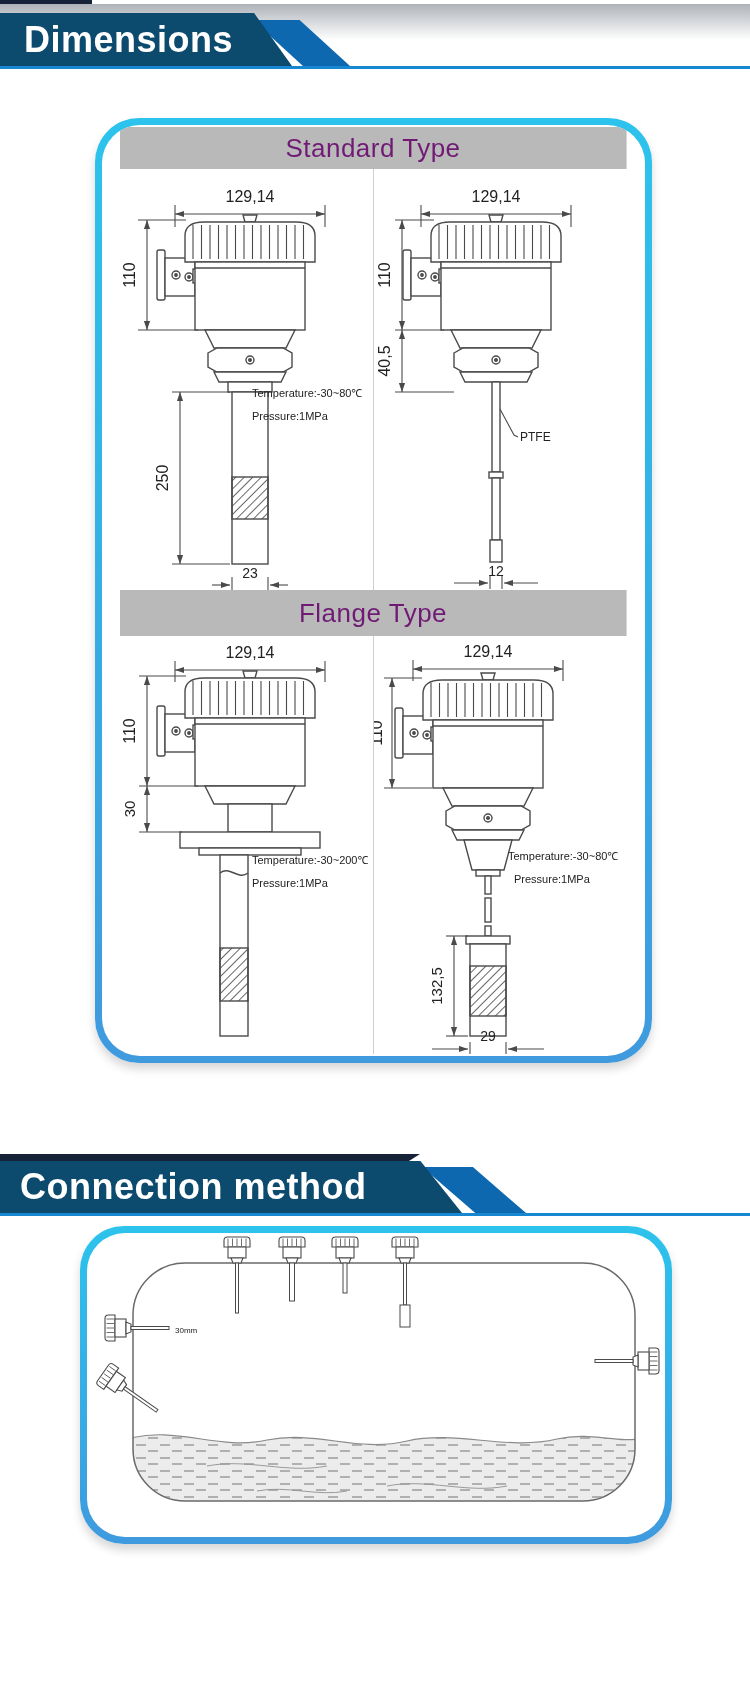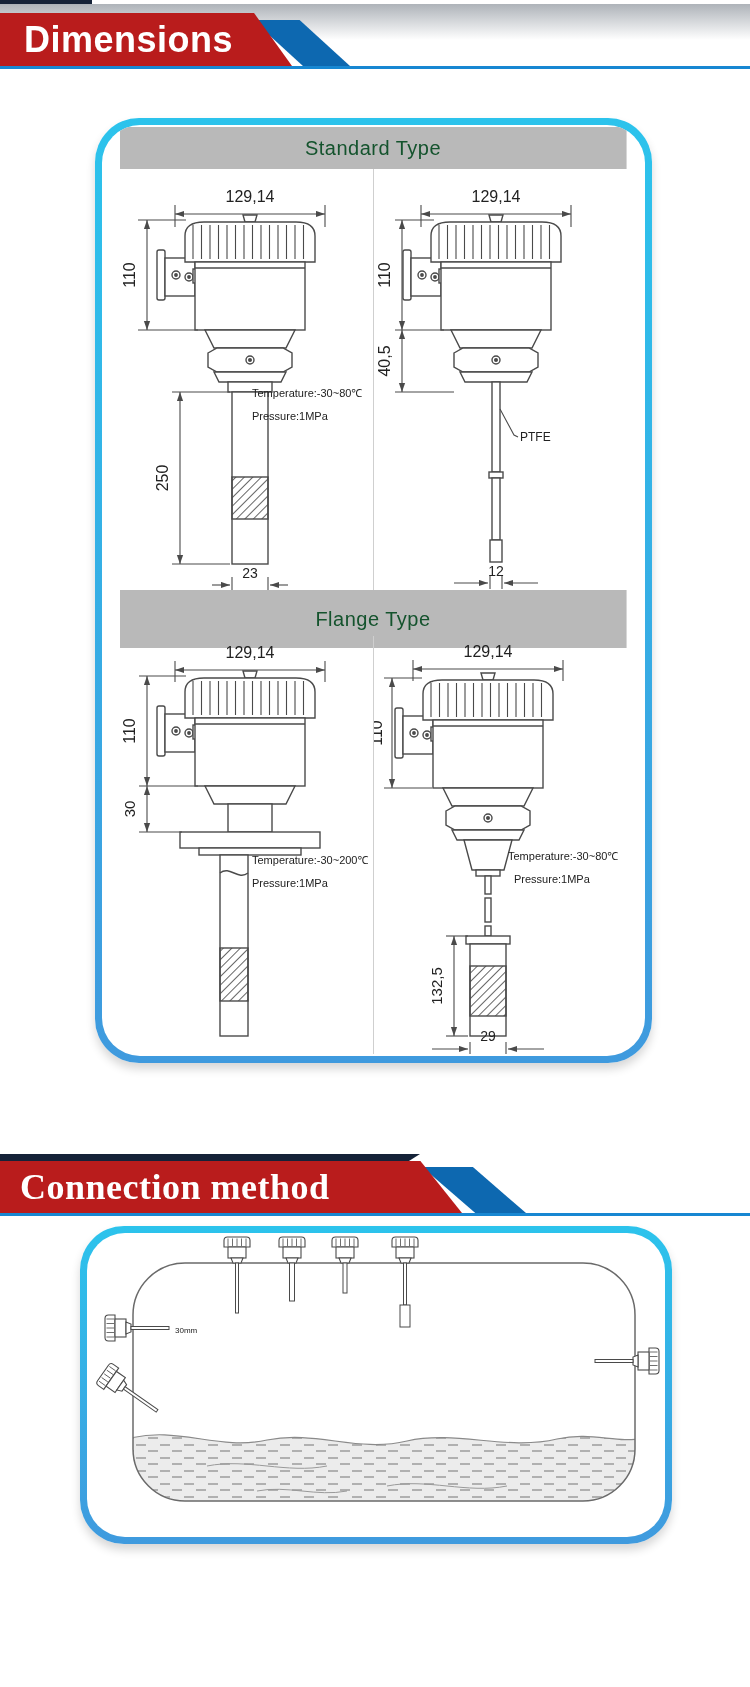--- a/index.html
+++ b/index.html
@@ -4,32 +4,32 @@
 <style>
   html,body{margin:0;padding:0;background:#fff;}
   #page{position:relative;width:750px;height:1687px;background:#ffffff;overflow:hidden;
         font-family:"Liberation Sans",sans-serif;}
   
   .navy-strip{position:absolute;background:#152238;}
   .hdr-grad{position:absolute;left:0;width:750px;height:40px;
             background:linear-gradient(180deg,#aeb3b9 0%,rgba(255,255,255,0) 90%);}
   .banner{position:absolute;left:0;height:53px;}
   .banner .dark{position:absolute;background:#0d68b0;}
-  .banner .main{position:absolute;left:0;top:0;height:100%;background:#b91c1c;}
+  .banner .main{position:absolute;left:0;top:0;height:100%;background:#0c4a6e;}
   .banner .main span{display:block;color:#fff;font-weight:bold;font-size:36px;
                      letter-spacing:.5px;line-height:53px;padding-left:24px;white-space:nowrap;}
   .thin-line{position:absolute;left:0;width:750px;height:3px;background:#1787d2;}
   
   .panel{position:absolute;border-radius:44px;padding:7px;
          background:linear-gradient(180deg,#2cc3ec 0%,#3f9ade 100%);
          box-shadow:0 6px 10px rgba(0,0,0,.16);}
   .panel-inner{position:relative;width:100%;height:100%;background:#fff;border-radius:38px;overflow:hidden;}
   .type-bar{position:absolute;left:18px;right:18px;height:42px;background:#b9b9b9;display:flex;}
   .type-bar .cell{flex:1;display:flex;align-items:center;justify-content:center;
-                  font-size:20px;color:#14532d;letter-spacing:.5px;}
+                  font-size:26px;color:#701a75;letter-spacing:.5px;}
   .type-bar .vdiv{width:1px;background:#d7d7d7;}
   .draw-row{position:absolute;left:0;right:0;display:flex;justify-content:center;}
   .quad{width:271px;}
   .center-div{width:1px;background:#cfcfcf;}
   svg text{font-family:"Liberation Sans",sans-serif;fill:#222;stroke:none;}
   .dimnum{font-size:16px;}
   .dimnum-s{font-size:14px;}
   .dimnum-r{font-size:15px;}
   .note{font-size:11px;}
   .ptfe{font-size:12px;}
@@ -162,21 +162,21 @@
               <line x1="128" y1="406" x2="128" y2="420"></line>
           </g>
           <text class="dimnum" x="122" y="33" text-anchor="middle">129,14</text>
           <text class="dimnum" text-anchor="middle" transform="translate(16,106) rotate(-90)">110</text>
           <text class="dimnum" text-anchor="middle" transform="translate(16,192) rotate(-90)">40,5</text>
           <text class="ptfe" x="146" y="272">PTFE</text>
           <text class="dimnum-s" x="122" y="407" text-anchor="middle">12</text>
         </svg>
       </div>
 
-      <div class="type-bar" style="top:465px;height:58px;">
+      <div class="type-bar" style="top:465px;height:46px;">
         <div class="cell">Flange Type</div>
         <div class="vdiv"></div>
       </div>
 
       <div class="draw-row" style="top:511px;height:418px;">
 
         <svg class="quad" viewBox="0 0 271 418">
           <g stroke="#4a4a4a" stroke-width="1.4" fill="#fff">
             <use href="#g-head" transform="translate(148,40)"></use>
             <rect x="126" y="168" width="44" height="28"></rect>
@@ -240,21 +240,21 @@
           <text class="dimnum-s" x="114" y="405" text-anchor="middle">29</text>
         </svg>
       </div>
 
     </div>
   </div>
 
   <div class="navy-strip" style="left:0;top:1154px;width:420px;height:8px;clip-path:polygon(0 0,100% 0,97% 100%,0 100%);"></div>
   <div class="banner" style="top:1161px;width:540px;height:52px;">
     <div class="dark" style="left:408px;top:6px;width:118px;height:46px;clip-path:polygon(12% 0,55% 0,100% 100%,57% 100%);"></div>
-    <div class="main" style="width:462px;clip-path:polygon(0 0,91% 0,100% 100%,0 100%);font-family:Liberation Serif, serif;">
+    <div class="main" style="width:462px;clip-path:polygon(0 0,91% 0,100% 100%,0 100%);">
       <span style="line-height:52px;padding-left:20px;">Connection method</span>
     </div>
   </div>
   <div class="thin-line" style="top:1213px;"></div>
 
   <div class="panel" style="left:80px;top:1226px;width:578px;height:304px;">
     <div class="panel-inner">
       <svg viewBox="0 0 578 300" style="width:578px;height:300px;display:block;">
         <defs>
           <clipPath id="tankclip">

